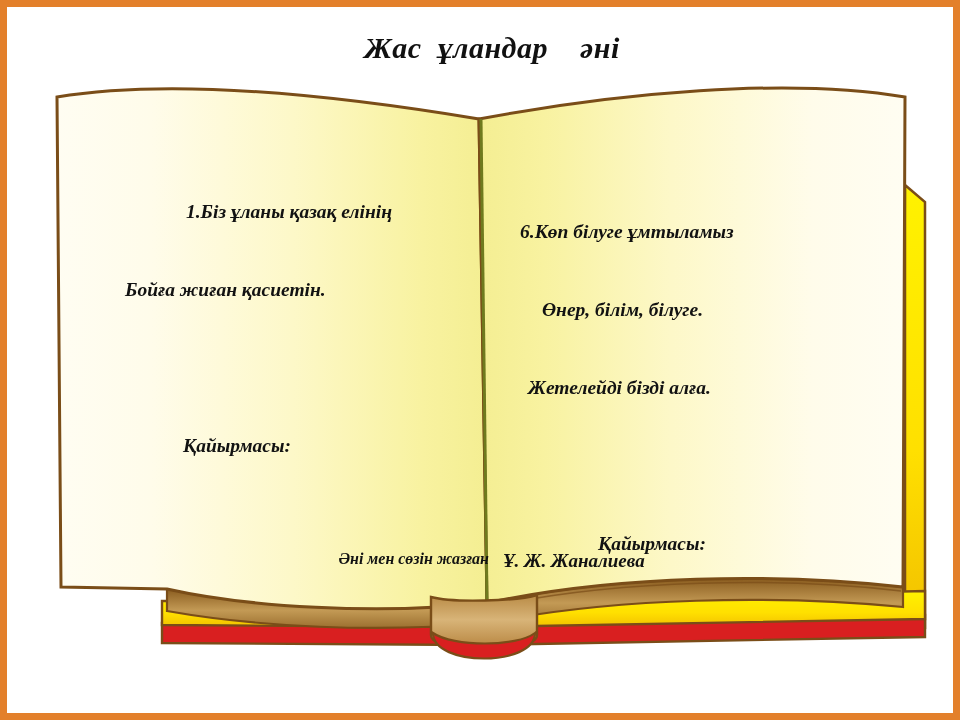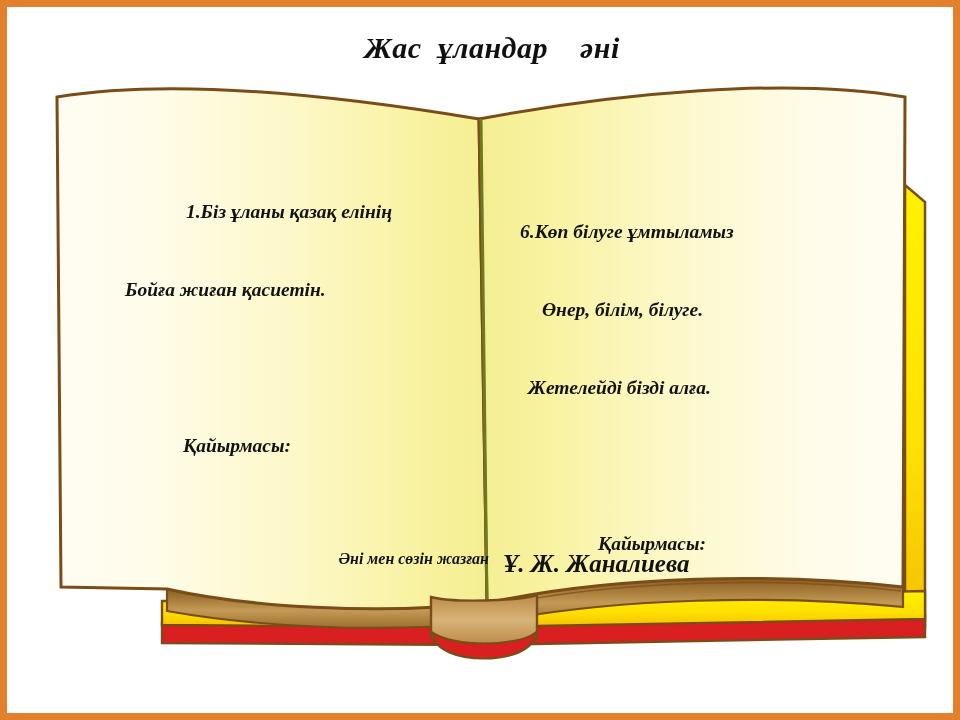--- a/index.html
+++ b/index.html
@@ -81,21 +81,21 @@
     text-align:right;
     font-weight:bold;font-style:italic;
     font-size:16px;color:#121212;
     white-space:pre;
   }
   .credit-right{
     position:absolute;
     z-index:30;
     left:496px;top:543px;
     font-weight:bold;font-style:italic;
-    font-size:25px;color:#121212;
+    font-size:19px;color:#121212;
     white-space:pre;
   }
 </style>
 </head>
 <body>
 
 <div id="slide">
 
   <div id="frame-inner"></div>
 

